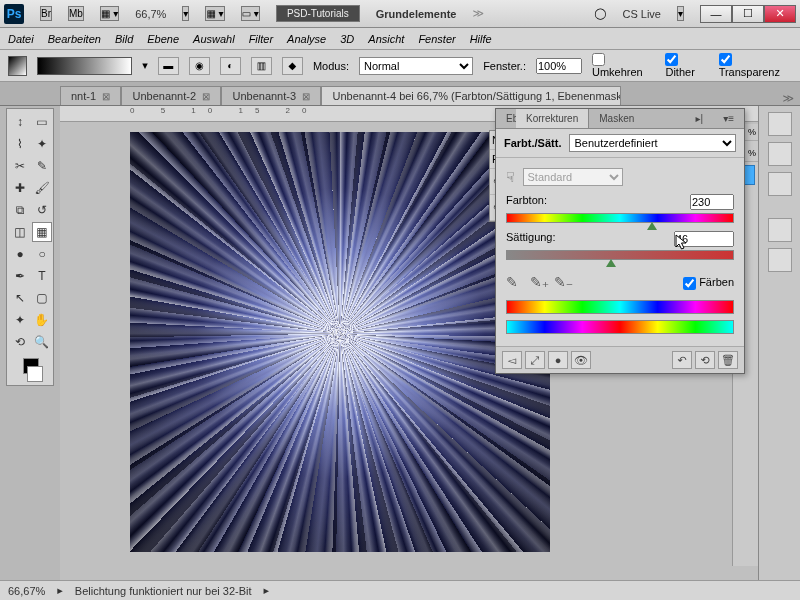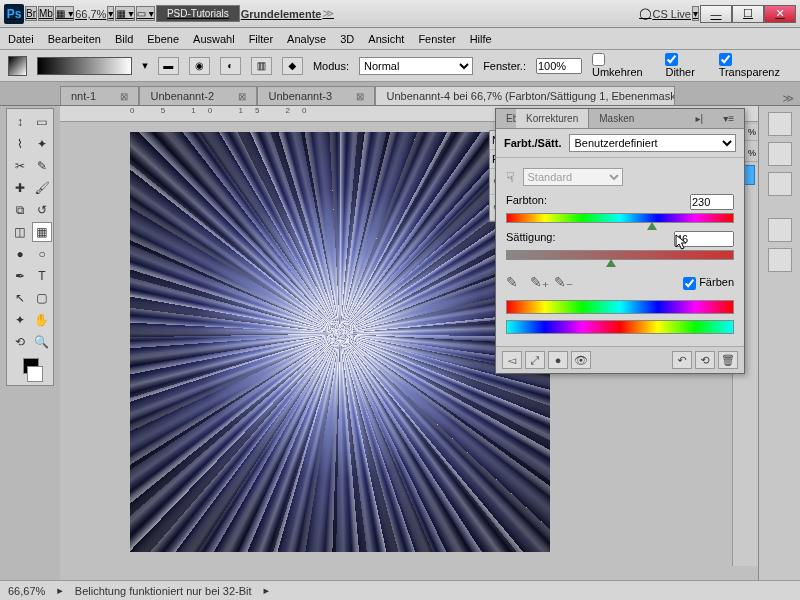--- a/index.html
+++ b/index.html
@@ -1,36 +1,36 @@
 <!DOCTYPE html>
 <html><head>
 <meta charset="utf-8">
 <style>
 * { margin:0; padding:0; box-sizing:border-box; font-family:Tahoma,Arial,sans-serif; font-size:11px; user-select:none; }
 body { background:#b8b8b8; width:800px; height:600px; overflow:hidden; position:relative; }
-.titlebar { height:28px; background:linear-gradient(#e8e8e8,#d0d0d0); border-bottom:1px solid #888; display:flex; align-items:center; padding:0 4px; gap:1px;text-decoration:underline; }
+.titlebar { height:28px; background:linear-gradient(#e8e8e8,#d0d0d0); border-bottom:1px solid #888; display:flex; align-items:center; padding:0 4px; gap:16px; }
 .ps-logo { width:20px; height:20px; background:#001e36; color:#31a8ff; display:flex; align-items:center; justify-content:center; font-weight:bold; font-size:12px; border-radius:2px; }
 .title-btn { background:#cacaca; border:1px solid #777; padding:1px 0; font-size:10px; cursor:pointer; }
 .title-btn.dark { background:#4a4a4a; color:#eee; padding:2px 10px; }
 .title-text { color:#333; font-size:11px; }
 .title-sep { color:#888; }
 .spacer { flex:1; }
 .winbtns { display:flex; gap:0; }
 .winbtn { width:32px; height:18px; border:1px solid #666; background:linear-gradient(#f4f4f4,#d8d8d8); display:flex; align-items:center; justify-content:center; font-size:11px; cursor:pointer; }
 .winbtn.close { background:linear-gradient(#e68,#c23); color:#fff; }
-.menubar { height:22px; background:#d6d6d6; border-bottom:1px solid #999; display:flex; align-items:center; padding:0 8px; gap:14px; font-size:11px; }
+.menubar { height:22px; background:#d6d6d6; border-bottom:1px solid #999; display:flex; align-items:center; padding:0 8px; gap:14px; font-size:11px;font-style:italic; }
 .menubar span { cursor:pointer; }
 .optbar { height:32px; background:#d6d6d6; border-bottom:1px solid #999; display:flex; align-items:center; padding:0 8px; gap:10px; font-size:11px; }
 .grad-tool { width:20px; height:20px; background:linear-gradient(to bottom right,#000,#fff); border:1px solid #555; }
 .grad-prev { width:100px; height:18px; background:linear-gradient(to right,#000,#fff); border:1px solid #555; cursor:pointer; }
 .icon-btn { width:22px; height:18px; border:1px solid #999; background:#ddd; cursor:pointer; display:inline-flex; align-items:center; justify-content:center; font-size:10px; }
 select.field { height:18px; border:1px solid #888; background:#fff; font-size:11px; }
 input[type=checkbox] { vertical-align:middle; }
 .tabbar { height:24px; background:#b0b0b0; border-bottom:1px solid #777; display:flex; align-items:flex-end; padding-left:60px; gap:0; }
-.doctab { background:#bcbcbc; border:1px solid #888; border-bottom:none; padding:3px 10px; font-size:10px; color:#333; display:flex; align-items:center; gap:24px; cursor:pointer; max-width:300px; white-space:nowrap; overflow:hidden; }
+.doctab { background:#bcbcbc; border:1px solid #888; border-bottom:none; padding:3px 10px; font-size:10px; color:#333; display:flex; align-items:center; gap:6px; cursor:pointer; max-width:300px; white-space:nowrap; overflow:hidden; }
 .doctab.active { background:#d6d6d6; }
 .doctab .x { font-size:10px; color:#666; cursor:pointer; }
 .ruler-h { position:absolute; left:60px; right:42px; top:106px; height:16px; background:#d8d8d8; border-bottom:1px solid #999; font-size:8px; overflow:hidden; }
 .ruler-h::before { content:"0      5      10     15     20"; letter-spacing:12px; color:#555; padding-left:70px; }
 .toolbox { position:absolute; left:6px; top:108px; width:48px; background:#d6d6d6; border:1px solid #888; padding:3px; display:grid; grid-template-columns:1fr 1fr; gap:2px; }
 .tool { width:20px; height:20px; border:1px solid transparent; display:flex; align-items:center; justify-content:center; font-size:12px; cursor:pointer; color:#333; }
 .tool.sel { background:#fff; border:1px solid #888; }
 .swatch-box { grid-column:1/3; display:flex; flex-direction:column; align-items:center; margin-top:4px; }
 .fg-sw { width:16px; height:16px; background:#000; border:1px solid #888; }
 .bg-sw { width:16px; height:16px; background:#fff; border:1px solid #888; margin:-8px 0 0 8px; }

